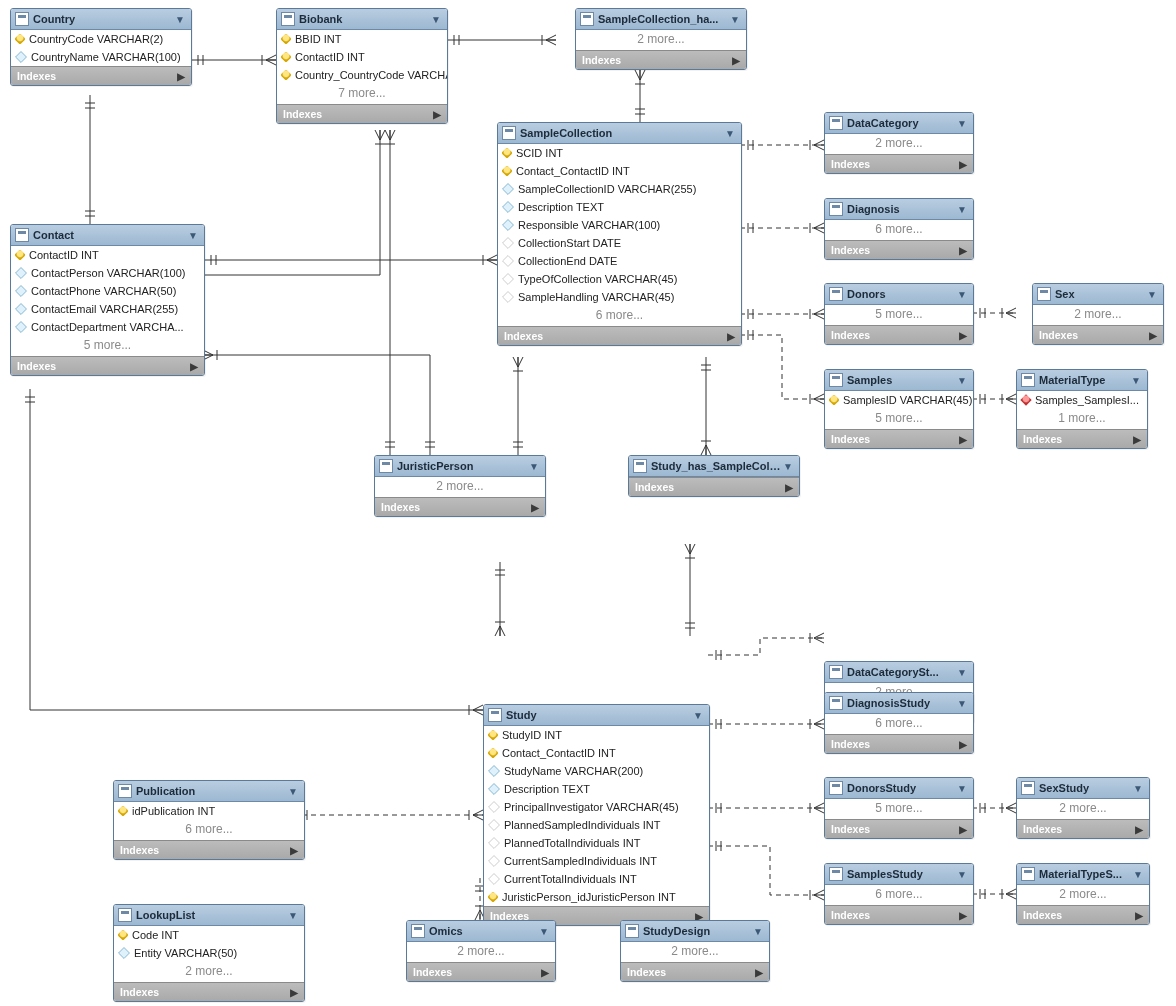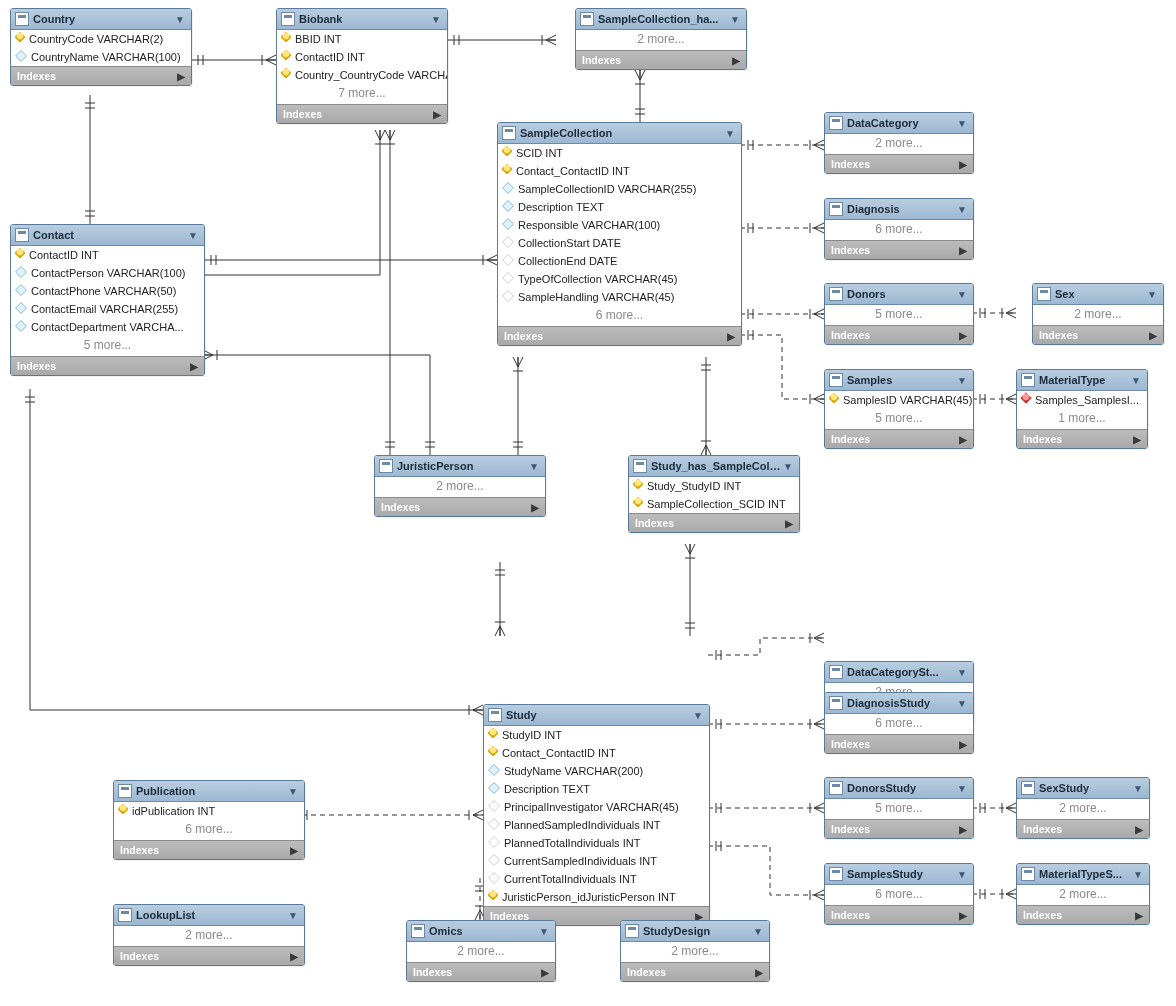--- a/index.html
+++ b/index.html
@@ -65,20 +65,21 @@
   .entity .header .collapse {
     color: #3c5877;
     font-size: 10px;
     padding: 0 2px;
   }
   .entity .attrs {
     background: #ffffff;
   }
   .entity .attr {
     display: flex;
+    align-items: center;
     padding: 2px 4px;
     line-height: 14px;
     white-space: nowrap;
     overflow: hidden;
     text-overflow: ellipsis;
   }
   .entity .attr .icon {
     width: 10px; height: 10px;
     margin-right: 4px;
     display: inline-block;
@@ -683,30 +684,20 @@
         <span>Indexes</span>
         <span class="tri">▶</span>
       </div>
     </div>
     <div class="entity" style="left: 628px; top: 455px; width: 170px;">
       <div class="header">
         <span class="ticon"></span>
         <span class="title">Study_has_SampleColl...</span>
         <span class="collapse">▼</span>
       </div>
-      <div class="attrs">
-        <div class="attr">
-          <span class="icon pk"></span>
-          <span>Study_StudyID INT</span>
-        </div>
-        <div class="attr">
-          <span class="icon pk"></span>
-          <span>SampleCollection_SCID INT</span>
-        </div>
-      </div>
       <div class="indexes">
         <span>Indexes</span>
         <span class="tri">▶</span>
       </div>
     </div>
     <div class="entity" style="left: 483px; top: 656px; width: 225px; margin-top: 48px;">
       <div class="header">
         <span class="ticon"></span>
         <span class="title">Study</span>
         <span class="collapse">▼</span>
@@ -852,20 +843,30 @@
       <div class="indexes">
         <span>Indexes</span>
         <span class="tri">▶</span>
       </div>
     </div>
     <div class="entity" style="left: 113px; top: 904px; width: 190px;">
       <div class="header">
         <span class="ticon"></span>
         <span class="title">LookupList</span>
         <span class="collapse">▼</span>
+      </div>
+      <div class="attrs">
+        <div class="attr">
+          <span class="icon pk"></span>
+          <span>Code INT</span>
+        </div>
+        <div class="attr">
+          <span class="icon col"></span>
+          <span>Entity VARCHAR(50)</span>
+        </div>
       </div>
       <div class="more">2 more...</div>
       <div class="indexes">
         <span>Indexes</span>
         <span class="tri">▶</span>
       </div>
     </div>
     <div class="entity" style="left: 406px; top: 920px; width: 148px;">
       <div class="header">
         <span class="ticon"></span>

